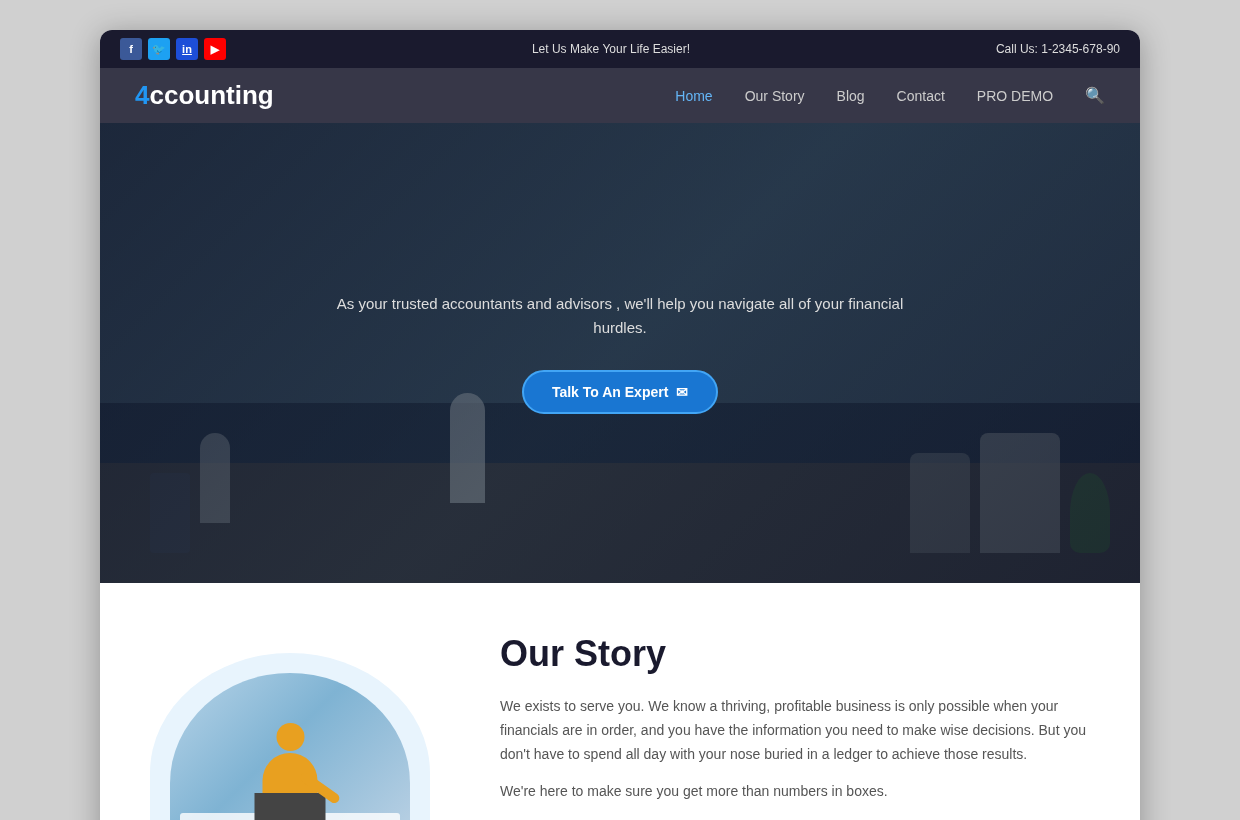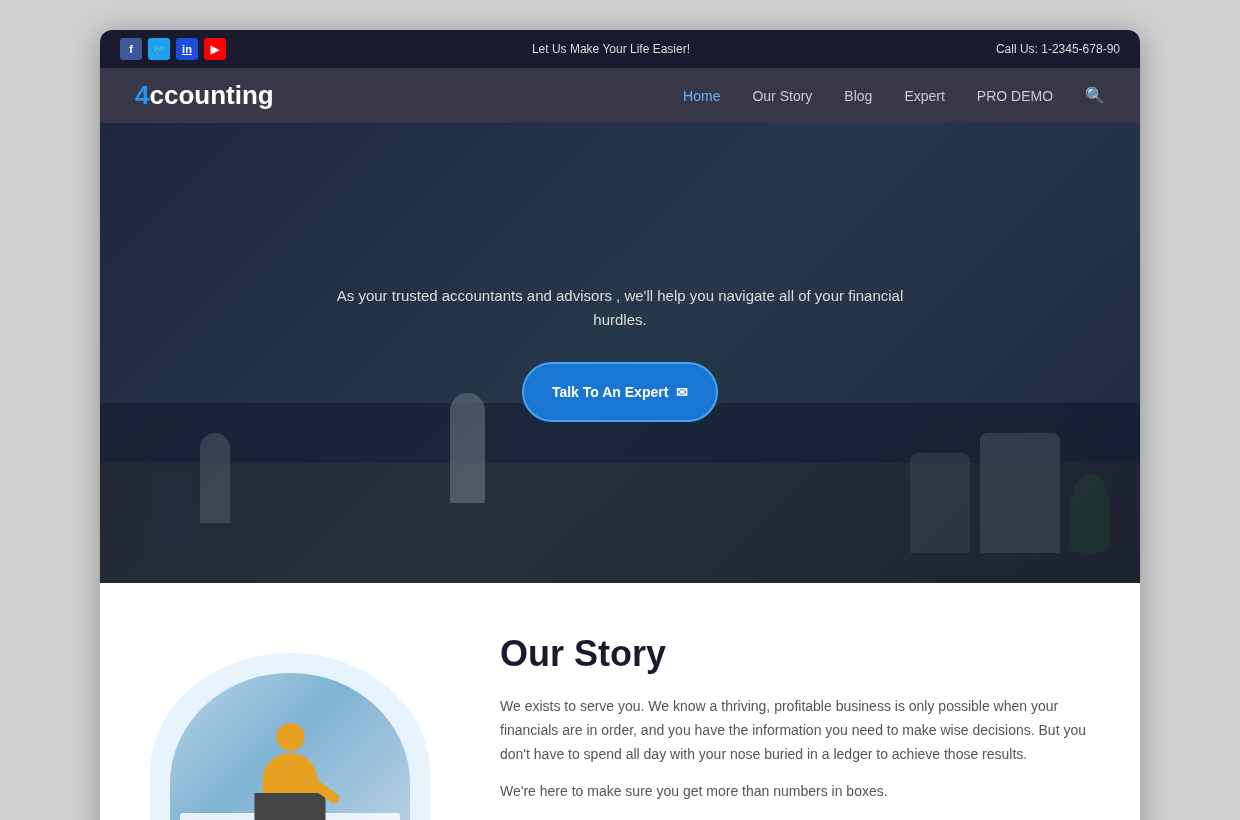--- a/index.html
+++ b/index.html
@@ -139,21 +139,21 @@
       color: #ddd;
       margin-bottom: 30px;
       line-height: 1.6;
       font-weight: 400;
     }
     .hero-btn {
       background: #1976d2;
       color: white;
       border: 2px solid #42a5f5;
       border-radius: 30px;
-      padding: 20px 28px;
+      padding: 12px 28px;
       font-size: 14px;
       font-weight: 600;
       cursor: pointer;
       display: inline-flex;
       align-items: center;
       gap: 8px;
       text-decoration: none;
     }
     .email-icon { font-size: 14px; }
 
@@ -229,21 +229,21 @@
   </div>
 
   <div class="navbar">
     <div class="logo">
       <span class="accent">4</span><span>ccounting</span>
     </div>
     <div class="nav-links">
       <a class="active">Home</a>
       <a>Our Story</a>
       <a>Blog</a>
-      <a>Expert</a>
+      <a>Contact</a>
       <a>PRO DEMO</a>
       <span class="search-icon">🔍</span>
     </div>
   </div>
 
   <div class="hero">
     <div class="hero-scene">
       <div class="wall"></div>
       <div class="floor"></div>
       <div class="furn1"></div>

